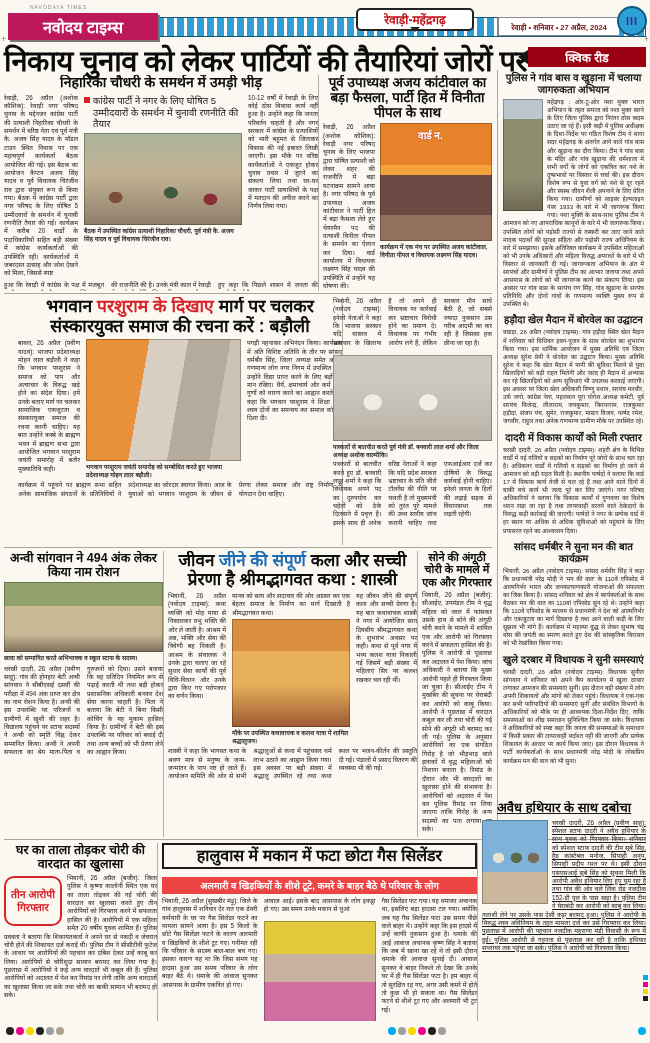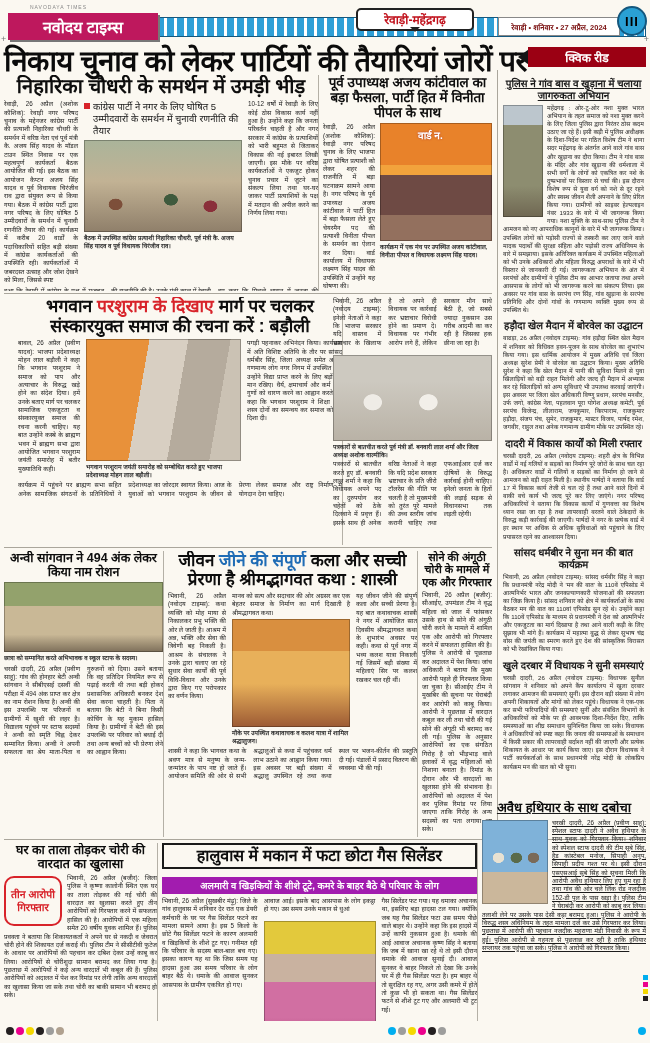--- a/index.html
+++ b/index.html
@@ -20,21 +20,21 @@
   .region-tab{position:absolute;left:356px;top:8px;width:118px;height:23px;background:#fff;
     border:2px solid #222;border-radius:5px;display:flex;align-items:center;justify-content:center;z-index:4;}
   .region-tab span{color:#c1121c;font-weight:bold;font-size:12px;}
   .region-tab::after{content:"";position:absolute;left:50%;bottom:-8px;margin-left:-5px;
     border:5px solid transparent;border-top-color:#222;}
   .date-box{position:absolute;left:498px;top:17px;width:122px;height:19px;background:#fff;
     border:1px solid #888;display:flex;align-items:center;justify-content:center;z-index:4;}
   .date-box span{font-size:7.5px;font-weight:bold;color:#7a1010;}
   .page-circle{position:absolute;left:617px;top:6px;width:30px;height:30px;border-radius:50%;
     background:#2aa0d4;border:2px solid #15587e;display:flex;align-items:center;justify-content:center;z-index:4;}
-  .page-circle span{color:#000000;font-weight:bold;font-size:13px;letter-spacing:1px;}
+  .page-circle span{color:#4c1d95;font-weight:bold;font-size:11px;letter-spacing:1px;}
   .crop{position:absolute;font-size:9px;color:#777;}
   .crop::before{content:"+";}
   
   .banner{position:absolute;left:4px;top:40px;width:496px;height:36px;
     font-size:29px;font-weight:bold;color:#0b0b0b;letter-spacing:-.5px;white-space:nowrap;}
   .qr-badge{position:absolute;left:508px;top:47px;width:138px;height:20px;display:flex;align-items:center;}
   .qr-badge .tri{width:0;height:0;border:10px solid transparent;border-right:14px solid #151515;margin-right:-4px;}
   .qr-badge .bx{flex:1;height:20px;background:#9b0013;display:flex;align-items:center;justify-content:center;}
   .qr-badge .bx span{color:#fff;font-weight:bold;font-size:12px;text-align:center;}
   
@@ -75,21 +75,21 @@
   .rail{position:absolute;left:497px;top:70px;width:149px;height:768px;border-left:1px solid #aaa69c;padding:2px 2px 0 5px;overflow:hidden;}
   .rail .rhl{font-size:10px;font-weight:bold;text-align:center;line-height:1.2;margin:6px 0 2px;}
   .rail .body{font-size:6.1px;}
   .qphoto{float:left;width:40px;height:112px;margin:1px 4px 2px 0;}
   
   .grid3{display:grid;column-gap:6px;}
   .redbox{float:left;width:58px;height:50px;border:2px solid #d8232a;border-radius:10px;margin:2px 5px 2px 0;
     display:flex;align-items:center;justify-content:center;text-align:center;}
   .redbox span{color:#d8232a;font-weight:bold;font-size:10.5px;line-height:1.2;}
   .boxed-hl{border:2px solid #1a1a1a;padding:2px 4px;margin-bottom:8px;}
-  .orange-bar{background:#a21caf;color:#fff;font-weight:bold;font-size:9.5px;text-align:center;
+  .orange-bar{background:#ef4444;color:#fff;font-weight:bold;font-size:9.5px;text-align:center;
     padding:2px 2px;margin:2px 0 3px;}
   .orange-bar span{color:#fff;}
   
   .regrow{position:absolute;bottom:6px;left:0;width:650px;height:10px;}
   .dot{position:absolute;width:8px;height:8px;border-radius:50%;}
   .vert-marks{position:absolute;right:1px;bottom:40px;width:6px;}
   .vert-marks i{display:block;width:5px;height:5px;margin-bottom:2px;}
 </style>
 </head>
 <body>
@@ -119,21 +119,21 @@
     <span class="bx">
         <span>क्विक रीड</span>
       </span>
   </div>
 
   <div class="hrule" style="top:293px;"></div>
   <div class="hrule" style="top:547px;"></div>
   <div class="hrule full" style="top:839px;"></div>
 
   <div class="art rule-r" style="left:4px;top:75px;width:315px;height:216px;">
-    <h2 class="hl" style="font-size:20px;">निहारिका चौधरी के समर्थन में उमड़ी भीड़</h2>
+    <h2 class="hl" style="font-size:14px;">निहारिका चौधरी के समर्थन में उमड़ी भीड़</h2>
     <div class="grid3" style="grid-template-columns:74px 158px 1fr;">
       <div class="body">रेवाड़ी, 26 अप्रैल (अशोक कौशिक): रेवाड़ी नगर परिषद चुनाव के मद्देनजर कांग्रेस पार्टी की प्रत्याशी निहारिका चौधरी के समर्थन में वरिष्ठ नेता एवं पूर्व मंत्री कै. अजय सिंह यादव के मॉडल टाउन स्थित निवास पर एक महत्वपूर्ण कार्यकर्ता बैठक आयोजित की गई। इस बैठक का आयोजन कैप्टन अजय सिंह यादव व पूर्व विधायक चिरंजीव राव द्वारा संयुक्त रूप से किया गया। बैठक में कांग्रेस पार्टी द्वारा नगर परिषद के लिए घोषित 5 उम्मीदवारों के समर्थन में चुनावी रणनीति तैयार की गई। कार्यक्रम में करीब 20 वार्डों के पदाधिकारियों सहित बड़ी संख्या में कांग्रेस कार्यकर्ताओं की उपस्थिति रही। कार्यकर्ताओं में जबरदस्त उत्साह और जोश देखने को मिला, जिससे स्पष्ट</div>
       <div>
         <div class="subhead"><span class="sq"></span><span>कांग्रेस पार्टी ने नगर के लिए घोषित 5 उम्मीदवारों के समर्थन में चुनावी रणनीति की तैयार</span></div>
         <div class="ph ph-crowd"></div>
         <div class="cap">बैठक में उपस्थित कांग्रेस प्रत्याशी निहारिका चौधरी, पूर्व मंत्री कै. अजय सिंह यादव व पूर्व विधायक चिरंजीव राव।</div>
       </div>
       <div class="body">10-12 वर्षों में रेवाड़ी के लिए कोई ठोस विकास कार्य नहीं हुआ है। उन्होंने कहा कि जनता परिवर्तन चाहती है और नगर सरकार में कांग्रेस के प्रत्याशियों को भारी बहुमत से जिताकर विकास की नई इबारत लिखी जाएगी। इस मौके पर वरिष्ठ कार्यकर्ताओं ने एकजुट होकर चुनाव प्रचार में जुटने का संकल्प लिया तथा घर-घर जाकर पार्टी प्रत्याशियों के पक्ष में मतदान की अपील करने का निर्णय लिया गया।</div>
     </div>
     <div class="body cols3" style="margin-top:3px;">हुआ कि रेवाड़ी में कांग्रेस के पक्ष में मजबूत माहौल बन रहा है। कैप्टन अजय सिंह यादव ने कार्यकर्ताओं से संवाद करते हुए कहा कि कांग्रेस पार्टी ने हमेशा विकास और जनसेवा की राजनीति की है। उनके मंत्री काल में रेवाड़ी में अनेकों ऐतिहासिक विकास कार्य हुए, जिनका लाभ आज भी जनता को मिल रहा है। उन्होंने भाजपा सरकार पर कटाक्ष करते हुए कहा कि पिछले शासन में जनता की अनदेखी हुई है।</div>
@@ -193,21 +193,21 @@
     </div>
     <div class="body cols3" style="margin-top:3px;">शास्त्री ने कहा कि भागवत कथा के श्रवण मात्र से मनुष्य के जन्म-जन्मांतर के पाप नष्ट हो जाते हैं। आयोजन समिति की ओर से सभी श्रद्धालुओं से कथा में पहुंचकर धर्म लाभ उठाने का आह्वान किया गया। इस अवसर पर बड़ी संख्या में श्रद्धालु उपस्थित रहे तथा कथा स्थल पर भजन-कीर्तन की प्रस्तुति दी गई। पंडालों में प्रसाद वितरण की व्यवस्था भी की गई।</div>
   </div>
 
   <div class="art" style="left:422px;top:551px;width:70px;height:286px;">
     <h2 class="hl" style="font-size:11px;">सोने की अंगूठी चोरी के मामले में एक और गिरफ्तार</h2>
     <div class="body">भिवानी, 26 अप्रैल (बजीर): सीआईए, उपमंडल टीम ने वृद्ध महिला को जाल में फांसकर उसके हाथ से सोने की अंगूठी चोरी करने के मामले में शामिल एक और आरोपी को गिरफ्तार करने में सफलता हासिल की है। पुलिस ने आरोपी से पूछताछ कर अदालत में पेश किया। जांच अधिकारी ने बताया कि मुख्य आरोपी पहले ही गिरफ्तार किया जा चुका है। सीआईए टीम ने मुखबिर की सूचना पर घेराबंदी कर आरोपी को काबू किया। आरोपी ने पूछताछ में वारदात कबूल कर ली तथा चोरी की गई सोने की अंगूठी भी बरामद कर ली गई। पुलिस के अनुसार आरोपियों का एक संगठित गिरोह है जो भीड़भाड़ वाले इलाकों में वृद्ध महिलाओं को निशाना बनाता है। रिमांड के दौरान और भी वारदातों का खुलासा होने की संभावना है। आरोपियों को अदालत में पेश कर पुलिस रिमांड पर लिया जाएगा ताकि गिरोह के अन्य सदस्यों का पता लगाया जा सके।</div>
   </div>
 
   <div class="rail">
-    <div class="rhl" style="margin-top:6px;text-decoration:underline;">पुलिस ने गांव बास व खुड़ाना में चलाया जागरुकता अभियान</div>
+    <div class="rhl" style="margin-top:0;">पुलिस ने गांव बास व खुड़ाना में चलाया जागरुकता अभियान</div>
     <div class="body">
       <span class="qphoto ph ph-police"></span>
       <span>महेंद्रगढ़ : ओर-टू-ओर नशा मुक्त भारत अभियान के तहत समाज को नशा मुक्त करने के लिए जिला पुलिस द्वारा निरंतर ठोस कदम उठाए जा रहे हैं। इसी कड़ी में पुलिस अधीक्षक के दिशा-निर्देश पर गठित विशेष टीम ने थाना सदर महेंद्रगढ़ के अंतर्गत आने वाले गांव बास और खुड़ाना का दौरा किया। टीम ने गांव बास के मंदिर और गांव खुड़ाना की धर्मशाला में सभी वर्गों के लोगों को एकत्रित कर नशे के दुष्प्रभावों पर विस्तार से चर्चा की। इस दौरान विशेष रूप से युवा वर्ग को नशे से दूर रहने और स्वस्थ जीवन शैली अपनाने के लिए प्रेरित किया गया। ग्रामीणों को साइबर हेल्पलाइन नंबर 1933 के बारे में भी जागरूक किया गया। नशा मुक्ति के साथ-साथ पुलिस टीम ने आमजन को नए आपराधिक कानूनों के बारे में भी जागरूक किया। उपस्थित लोगों को पड़ोसी राज्यों से तस्करी कर लाए जाने वाले मादक पदार्थों की सुरक्षा संहिता और पड़ोसी राज्य अधिनियम के बारे में समझाया। इसके अतिरिक्त कार्यक्रम में उपस्थित महिलाओं को भी उनके अधिकारों और महिला विरुद्ध अपराधों के बारे में भी विस्तार से जानकारी दी गई। जागरूकता अभियान के अंत में सरपंचों और ग्रामीणों ने पुलिस टीम का आभार जताया तथा अपने आसपास के लोगों को भी जागरूक करने का संकल्प लिया। इस अवसर पर गांव बास के सरपंच रण सिंह, गांव खुड़ाना के सरपंच प्रतिनिधि और दोनों गांवों के गणमान्य व्यक्ति मुख्य रूप से उपस्थित थे।</span>
     </div>
     <div class="rhl">हड़ौदा खेल मैदान में बोरवेल का उद्घाटन</div>
     <div class="body">बाढड़ा, 26 अप्रैल (नवोदय टाइम्स): गांव हड़ौदा स्थित खेल मैदान में शनिवार को विधिवत हवन-पूजन के साथ बोरवेल का शुभारंभ किया गया। इस धार्मिक आयोजन में मुख्य अतिथि एवं जिला अध्यक्ष सुरेश प्रेमी ने बोरवेल का उद्घाटन किया। मुख्य अतिथि सुरेश ने कहा कि खेल मैदान में पानी की सुविधा मिलने से युवा खिलाड़ियों को बड़ी राहत मिलेगी और जल्द ही मैदान में अभ्यास कर रहे खिलाड़ियों को अन्य सुविधाएं भी उपलब्ध करवाई जाएंगी। इस अवसर पर जिला खेल अधिकारी विष्णु प्रधान, सरपंच मनबीर, उर्फ जगो, कांग्रेस नेता, पहलवान पूरा योगेश अध्यक्ष कमेटी, पूर्व सरपंच बिजेन्द्र, लीलाराम, जयकुमार, किरपाराम, राजकुमार हड़ौदा, संजय पंच, सुमेर, राजकुमार, मास्टर विजय, पार्षद रमेश, जगबीर, राहुल तथा अनेक गणमान्य ग्रामीण मौके पर उपस्थित रहे।</div>
     <div class="rhl">दादरी में विकास कार्यों को मिली रफ्तार</div>
     <div class="body">चरखी दादरी, 26 अप्रैल (नवोदय टाइम्स): शहरी क्षेत्र के विभिन्न वार्डों में नई गलियों व सड़कों का निर्माण पूरे जोरों के साथ चल रहा है। अधिकतर वार्डों में गलियों व सड़कों का निर्माण हो जाने से आमजन को बड़ी राहत मिली है। स्थानीय पार्षदों ने बताया कि वार्ड 17 में विकास कार्य तेजी से चल रहे हैं तथा आने वाले दिनों में बाकी बचे कार्य भी जल्द पूरे कर लिए जाएंगे। नगर परिषद अधिकारियों ने बताया कि विकास कार्यों में गुणवत्ता का विशेष ध्यान रखा जा रहा है तथा लापरवाही बरतने वाले ठेकेदारों के विरुद्ध कड़ी कार्रवाई की जाएगी। पार्षदों ने नगर के प्रत्येक वार्ड में हर स्थान पर अधिक से अधिक सुविधाओं को पहुंचाने के लिए प्रयासरत रहने का आश्वासन दिया।</div>
     <div class="rhl">सांसद धर्मबीर ने सुना मन की बात कार्यक्रम</div>
     <div class="body">भिवानी, 26 अप्रैल (नवोदय टाइम्स): सांसद धर्मबीर सिंह ने कहा कि प्रधानमंत्री नरेंद्र मोदी ने 'मन की बात' के 110वें एपिसोड में आत्मनिर्भर भारत और जनकल्याणकारी योजनाओं की सफलता का जिक्र किया है। सांसद शनिवार को क्षेत्र में कार्यकर्ताओं के साथ बैठकर मन की बात का 110वां एपिसोड सुन रहे थे। उन्होंने कहा कि 110वें एपिसोड के माध्यम से प्रधानमंत्री ने देश को आत्मनिर्भर और एकजुटता का मार्ग दिखाया है तथा आने वाली कड़ी के लिए सुझाव भी मांगे हैं। कार्यक्रम में महात्मा बुद्ध से लेकर सुभाष चंद्र बोस की जयंती का स्मरण करते हुए देश की सांस्कृतिक विरासत को भी रेखांकित किया गया।</div>

